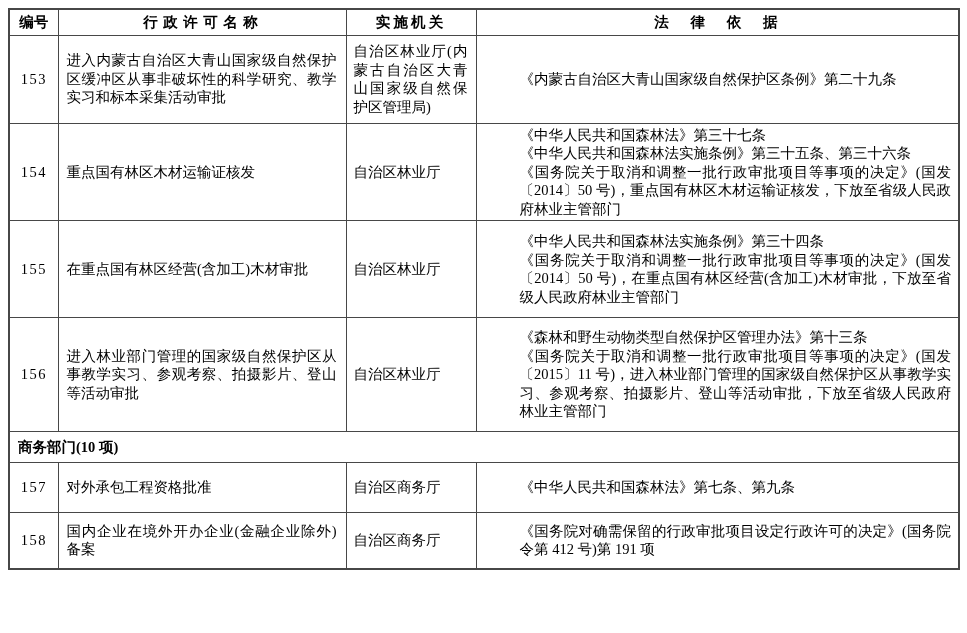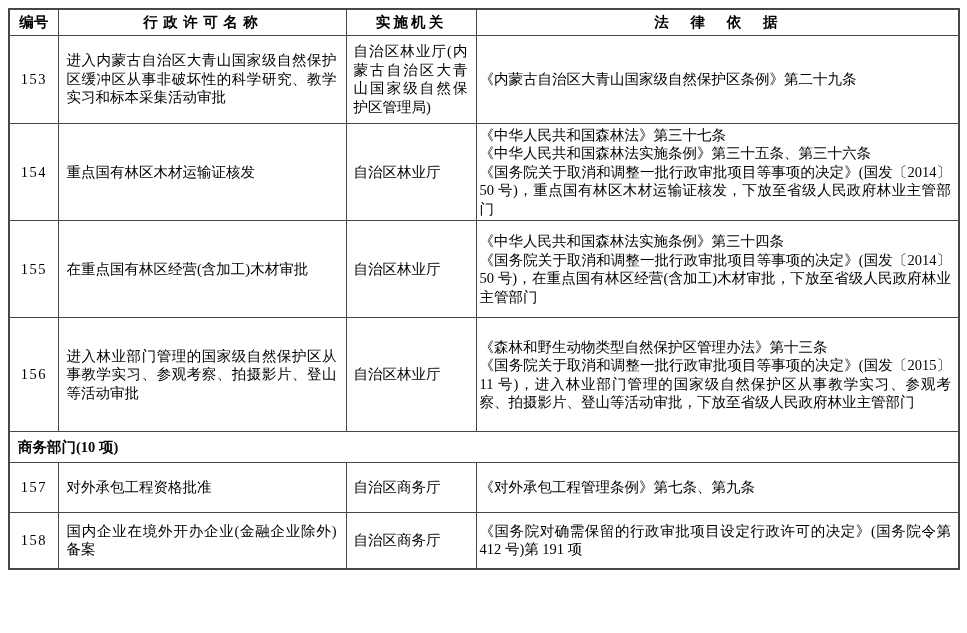--- a/index.html
+++ b/index.html
@@ -69,20 +69,21 @@
     padding: 2px 7px 2px 3px;
   }
   td.section-cell {
     font-weight: bold;
     text-align: left;
     padding: 2px 8px;
   }
   .legal-entry {
     text-align: justify;
     text-align-last: left;
+    margin-left: 40px;
   }
 </style>
 </head>
 <body>
 
 <div class="page">
   <table class="license-table">
     <colgroup>
       <col class="c-id">
         <col class="c-name">
@@ -140,21 +141,21 @@
 
     <tr style="height:31px;">
       <td class="section-cell" colspan="4">商务部门(10 项)</td>
     </tr>
 
     <tr style="height:50px;">
       <td class="cell-id">157</td>
       <td class="cell-name">对外承包工程资格批准</td>
       <td class="cell-agency">自治区商务厅</td>
       <td class="cell-legal">
-        <div class="legal-entry">《对外承包工程管理条例》第七条、第九条</div>
+        <div class="legal-entry">《中华人民共和国森林法》第七条、第九条</div>
       </td>
     </tr>
 
     <tr style="height:56px;">
       <td class="cell-id">158</td>
       <td class="cell-name">国内企业在境外开办企业(金融企业除外)备案</td>
       <td class="cell-agency">自治区商务厅</td>
       <td class="cell-legal">
         <div class="legal-entry">《国务院对确需保留的行政审批项目设定行政许可的决定》(国务院令第 412 号)第 191 项</div>
       </td>

